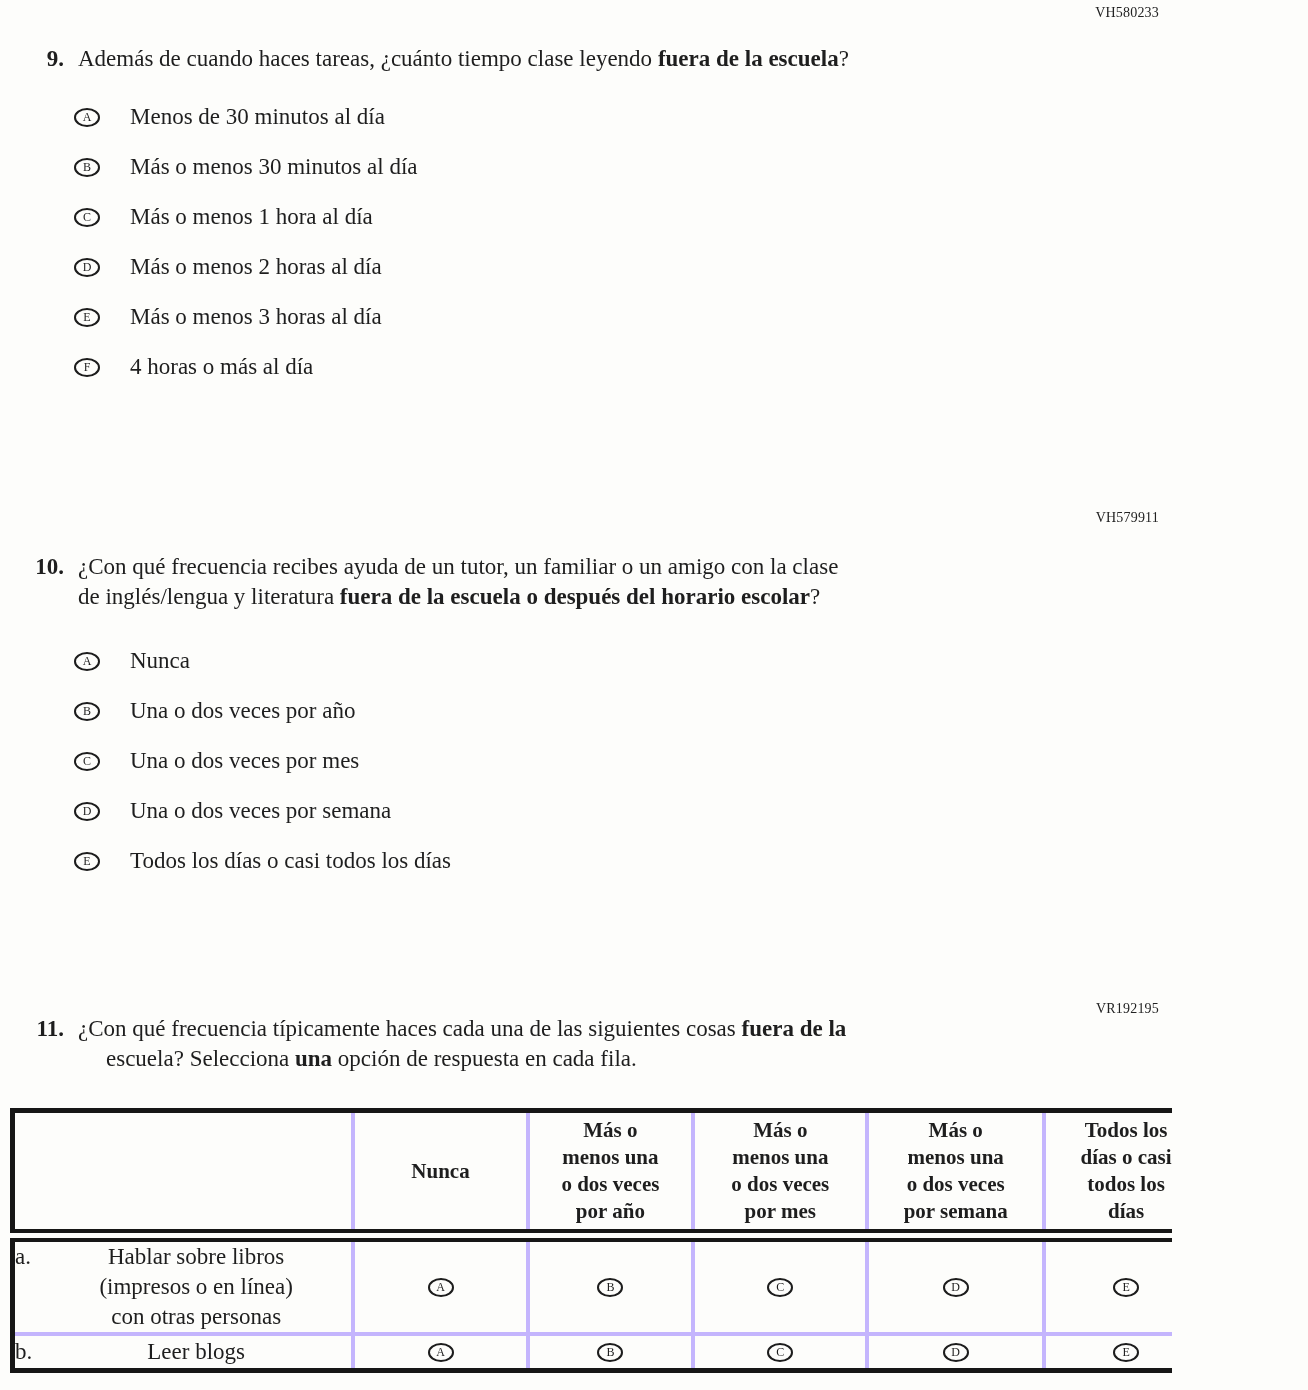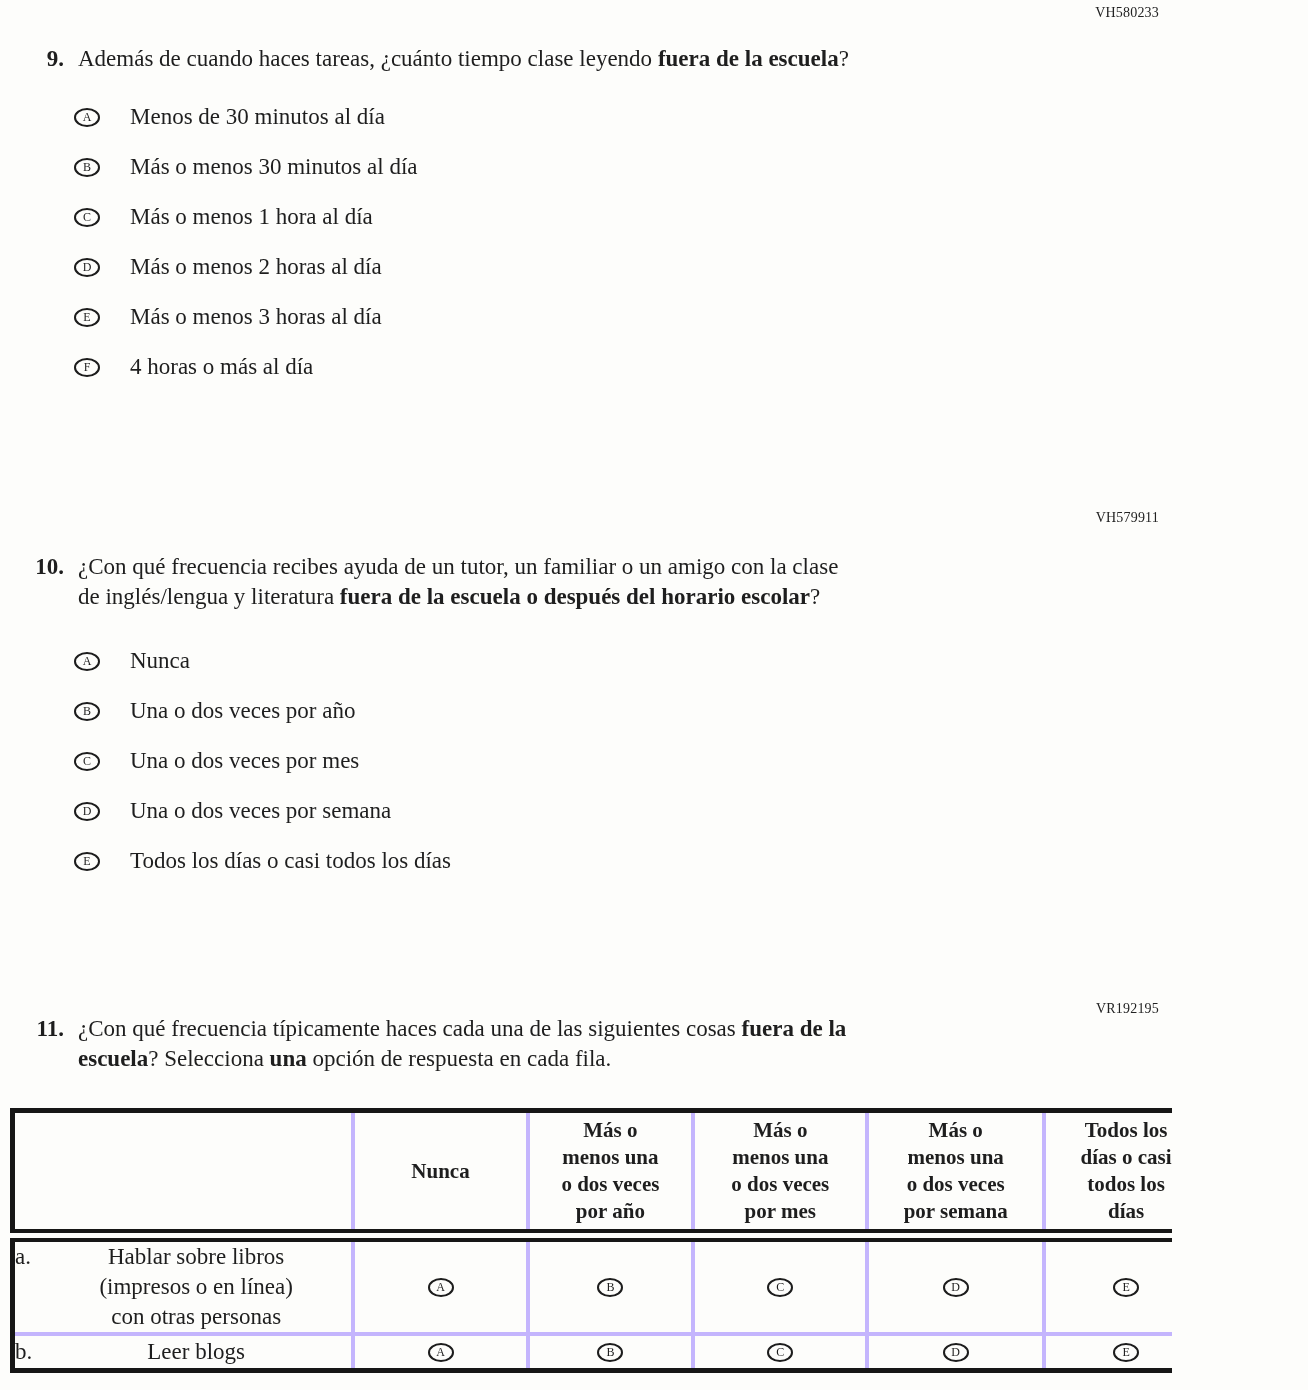--- a/index.html
+++ b/index.html
@@ -182,21 +182,21 @@
       <div class="option-row">
         <span class="bubble">E</span>
         <span class="option-label">Todos los días o casi todos los días</span>
       </div>
     </div>
   </div>
 
   <div class="question" style="top:1014px">
     <div class="stem-row">
       <div class="qnum">11.</div>
-      <div class="stem"><span>¿Con qué frecuencia típicamente haces cada una de las siguientes cosas </span><span style="font-weight: bold;">fuera de la</span><br><span style="font-weight: bold;">escuela</span><span>? Selecciona </span><span style="font-weight: bold;">una</span><span> opción de respuesta en cada fila.</span></div>
+      <div class="stem"><span>¿Con qué frecuencia típicamente haces cada una de las siguientes cosas </span><span style="font-weight: bold;">fuera de la</span><br><span style="font-weight: normal; margin-left: 28px;">escuela</span><span>? Selecciona </span><span style="font-weight: bold;">una</span><span> opción de respuesta en cada fila.</span></div>
     </div>
   </div>
 
   <table id="freq-table">
     <colgroup>
       <col style="width:340px">
         <col style="width:174px">
         <col style="width:165px">
       <col style="width:174px">
         <col style="width:176px">

